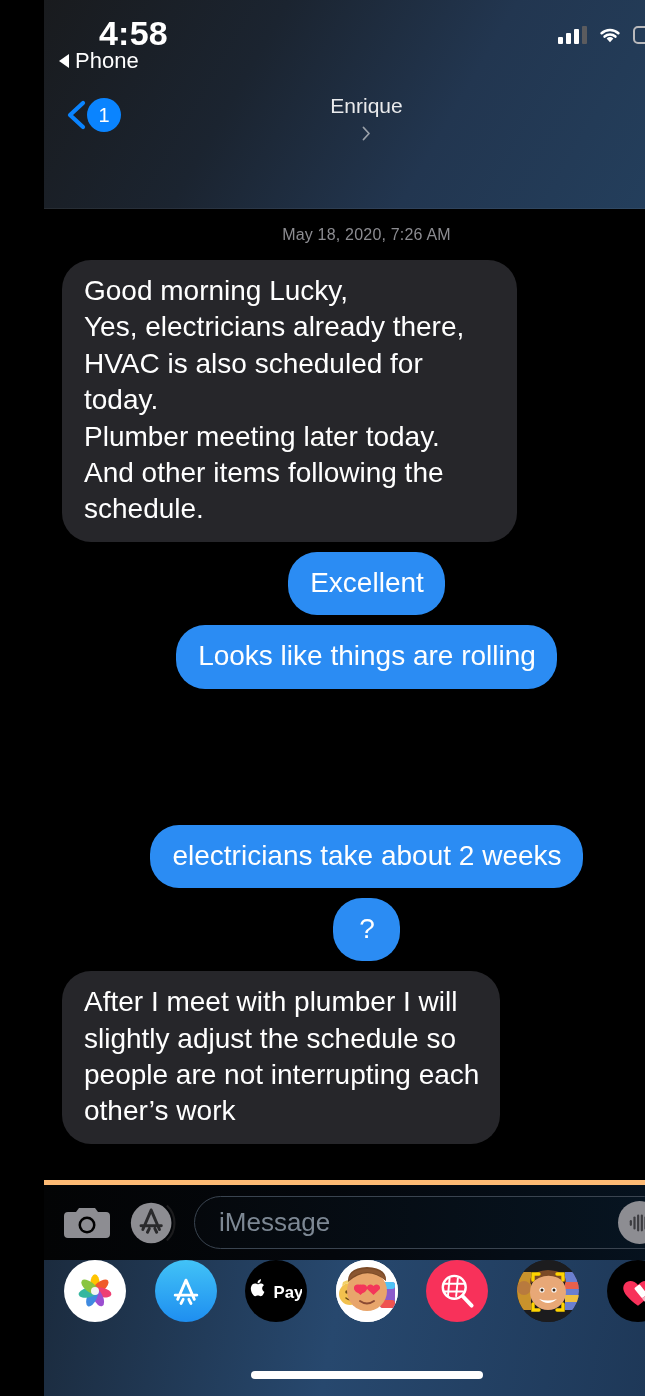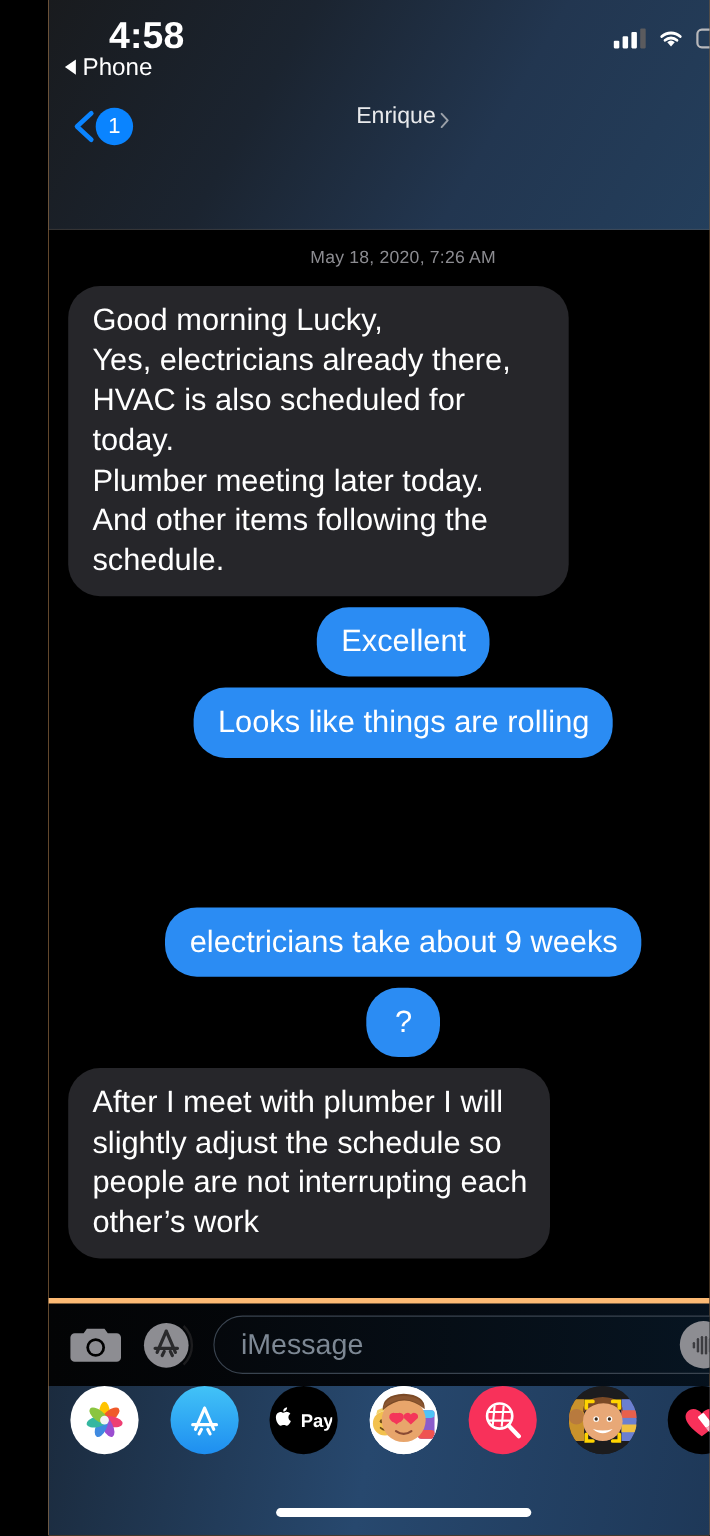--- a/index.html
+++ b/index.html
@@ -99,21 +99,21 @@
     display:flex; flex-direction:column; align-items:center;
   }
   #avatar {
     width:82px; height:82px; border-radius:50%;
     background:linear-gradient(170deg,#b6bcc4 0%, #9aa0a8 100%);
     display:flex; align-items:center; justify-content:center;
     color:#fff; font-size:30px; font-weight:500; letter-spacing:1px;
   }
   #contact-name-row {
     margin-top:8px; display:flex; align-items:center; gap:4px;
-    color:#e9eaec; font-size:21px;
+    color:#e9eaec; font-size:21px;flex-direction:column;
   }
   #contact-chevron { width:9px; height:15px; }
 
   
   #thread {
     position:absolute; top:209px; left:0;
     width:645px; height:971px;
     background:#000;
     padding:0 0 10px 0;
   }
@@ -314,21 +314,21 @@
 
     <div class="row out">
       <div class="bubble out tail-out">Looks like things are rolling</div>
     </div>
 
     <div class="row in emoji-row">
       <div class="emoji-msg">😊</div>
     </div>
 
     <div class="row out">
-      <div class="bubble out">electricians take about 9 weeks</div>
+      <div class="bubble out">electricians take about 2 weeks</div>
     </div>
 
     <div class="row out">
       <div class="bubble out tail-out q">?</div>
     </div>
 
 
     <div class="row in">
       <div class="bubble in tail-in">After I meet with plumber I will
 slightly adjust the schedule so

